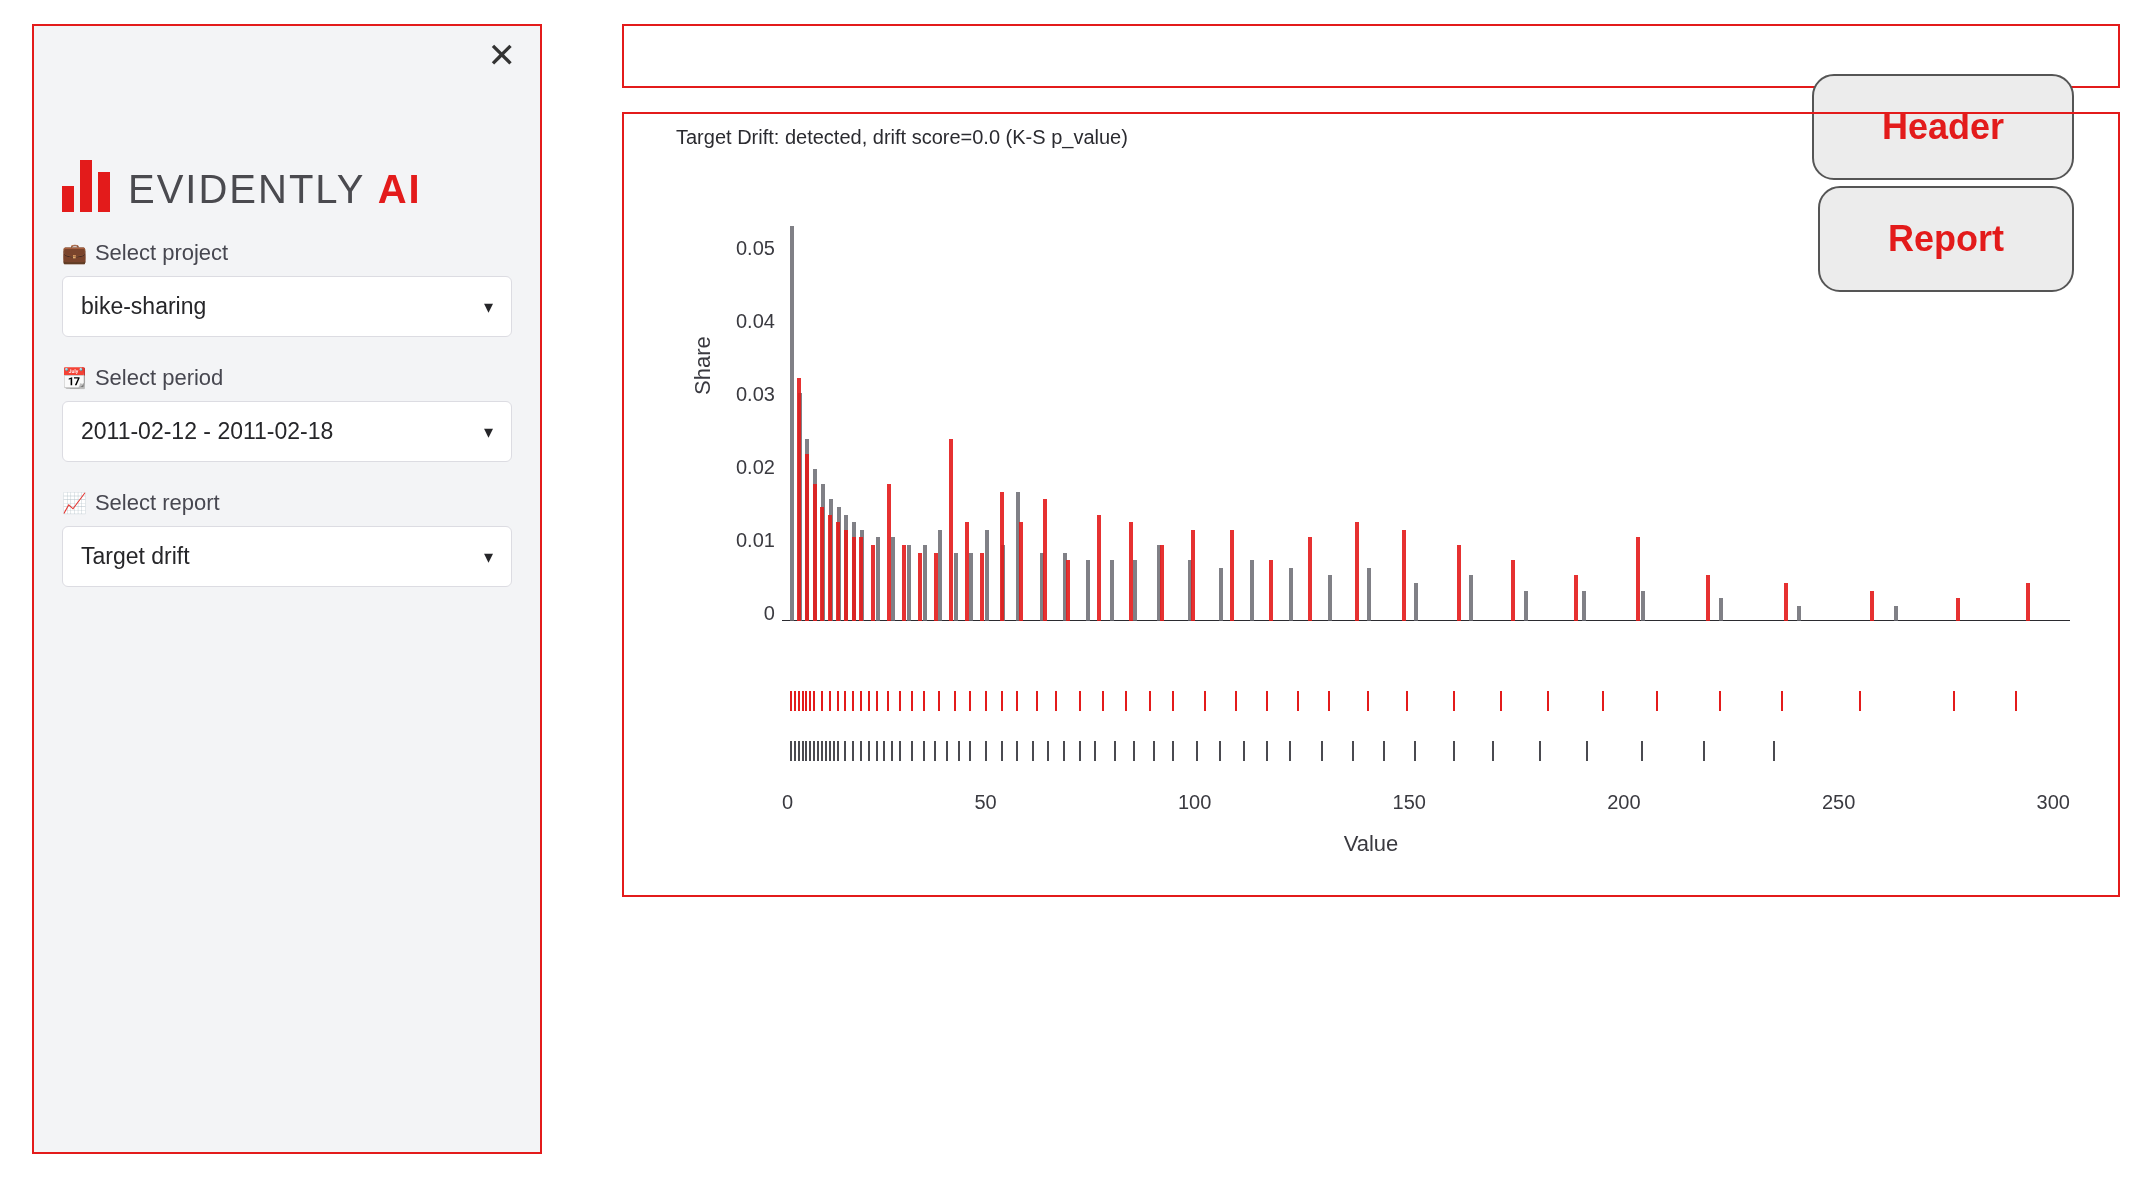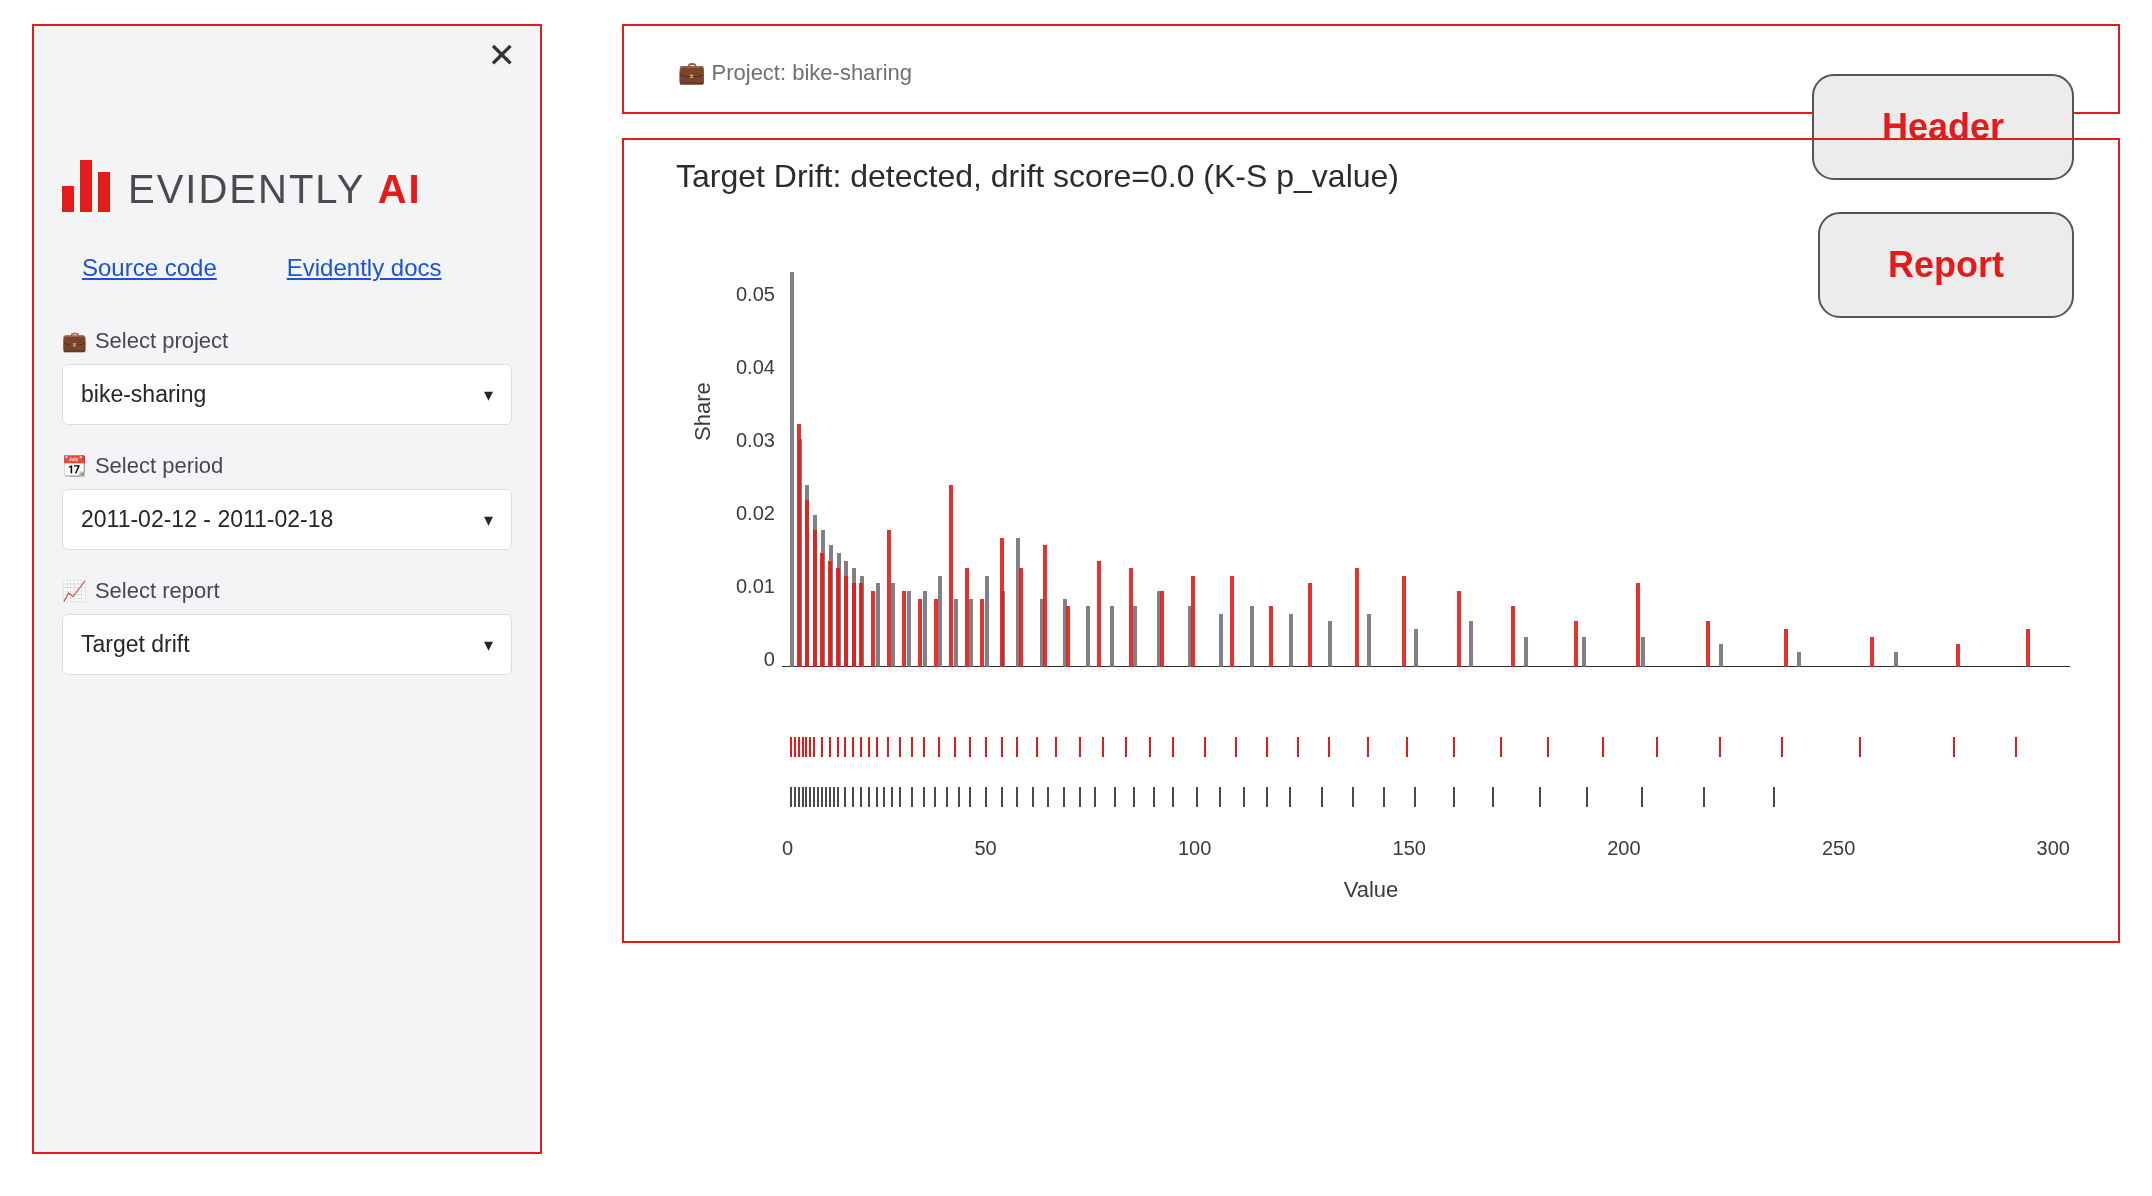--- a/index.html
+++ b/index.html
@@ -36,21 +36,21 @@
   .anno-pill{position:absolute;bottom:40px;left:46px;right:46px;border:2px solid var(--border);border-radius:22px;background:#ececec;padding:34px 0;text-align:center;color:var(--anno);font-size:36px;font-weight:700}
 
   
   .right{display:flex;flex-direction:column;gap:24px;flex:1}
   .header-anno{position:relative;border:2px solid var(--anno);padding:34px 54px 26px 54px}
   .proj-line{color:var(--muted);font-size:22px}
   .report-title{font-size:52px;font-weight:700;color:#2b2b30;margin:26px 0 14px 0}
   .period{color:var(--muted);font-size:22px}
 
   .report-anno{position:relative;border:2px solid var(--anno);padding:6px 8px 14px 8px}
-  .chart-title{font-size:32px;color:#2b2b30;margin:12px 0 2px 44px}
+  .chart-title{font-size:20px;color:#2b2b30;margin:6px 0 2px 44px}
   .chart-wrap{position:relative;height:730px}
 
   
   .pill-overlay{position:absolute;border:2px solid var(--border);border-radius:22px;background:#ececec;padding:30px 68px;color:var(--anno);font-size:36px;font-weight:700}
   .header-anno .pill-overlay{top:48px;right:44px}
   .report-anno .pill-overlay{top:72px;right:44px}
 
   
   .plot{position:absolute;left:150px;right:40px;top:90px;height:380px}
   .axis-y{position:absolute;left:104px;top:86px;height:388px;display:flex;flex-direction:column;justify-content:space-between;align-items:flex-end;font-size:20px;color:#3a3a40}
@@ -87,24 +87,20 @@
         <div class="logo-bars">
           <span></span>
             <span></span>
             <span></span>
         </div>
         <div class="logo-text">
           <span>EVIDENTLY </span><b>AI</b>
         </div>
       </div>
 
-      <div class="links">
-        <a>Source code</a>
-        <a>Evidently docs</a>
-      </div>
 
       <div class="field-label">
         <span class="emoji">💼</span>
         <span>Select project</span>
       </div>
       <div class="select">
         <span>bike-sharing</span>
         <span class="caret">▾</span>
       </div>
 
@@ -125,21 +121,20 @@
         <span>Target drift</span>
         <span class="caret">▾</span>
       </div>
 
     </div>
   </div>
 
   <div class="right">
 
     <div class="header-anno">
-      <div class="proj-line">💼 Project: bike-sharing</div>
       <div class="pill-overlay">Header</div>
     </div>
 
     <div class="report-anno">
       <div class="chart-title">Target Drift: detected, drift score=0.0 (K-S p_value)</div>
 
       <div class="chart-wrap">
         <div class="ylabel">Share</div>
 
         <div class="axis-y" id="yticks">

